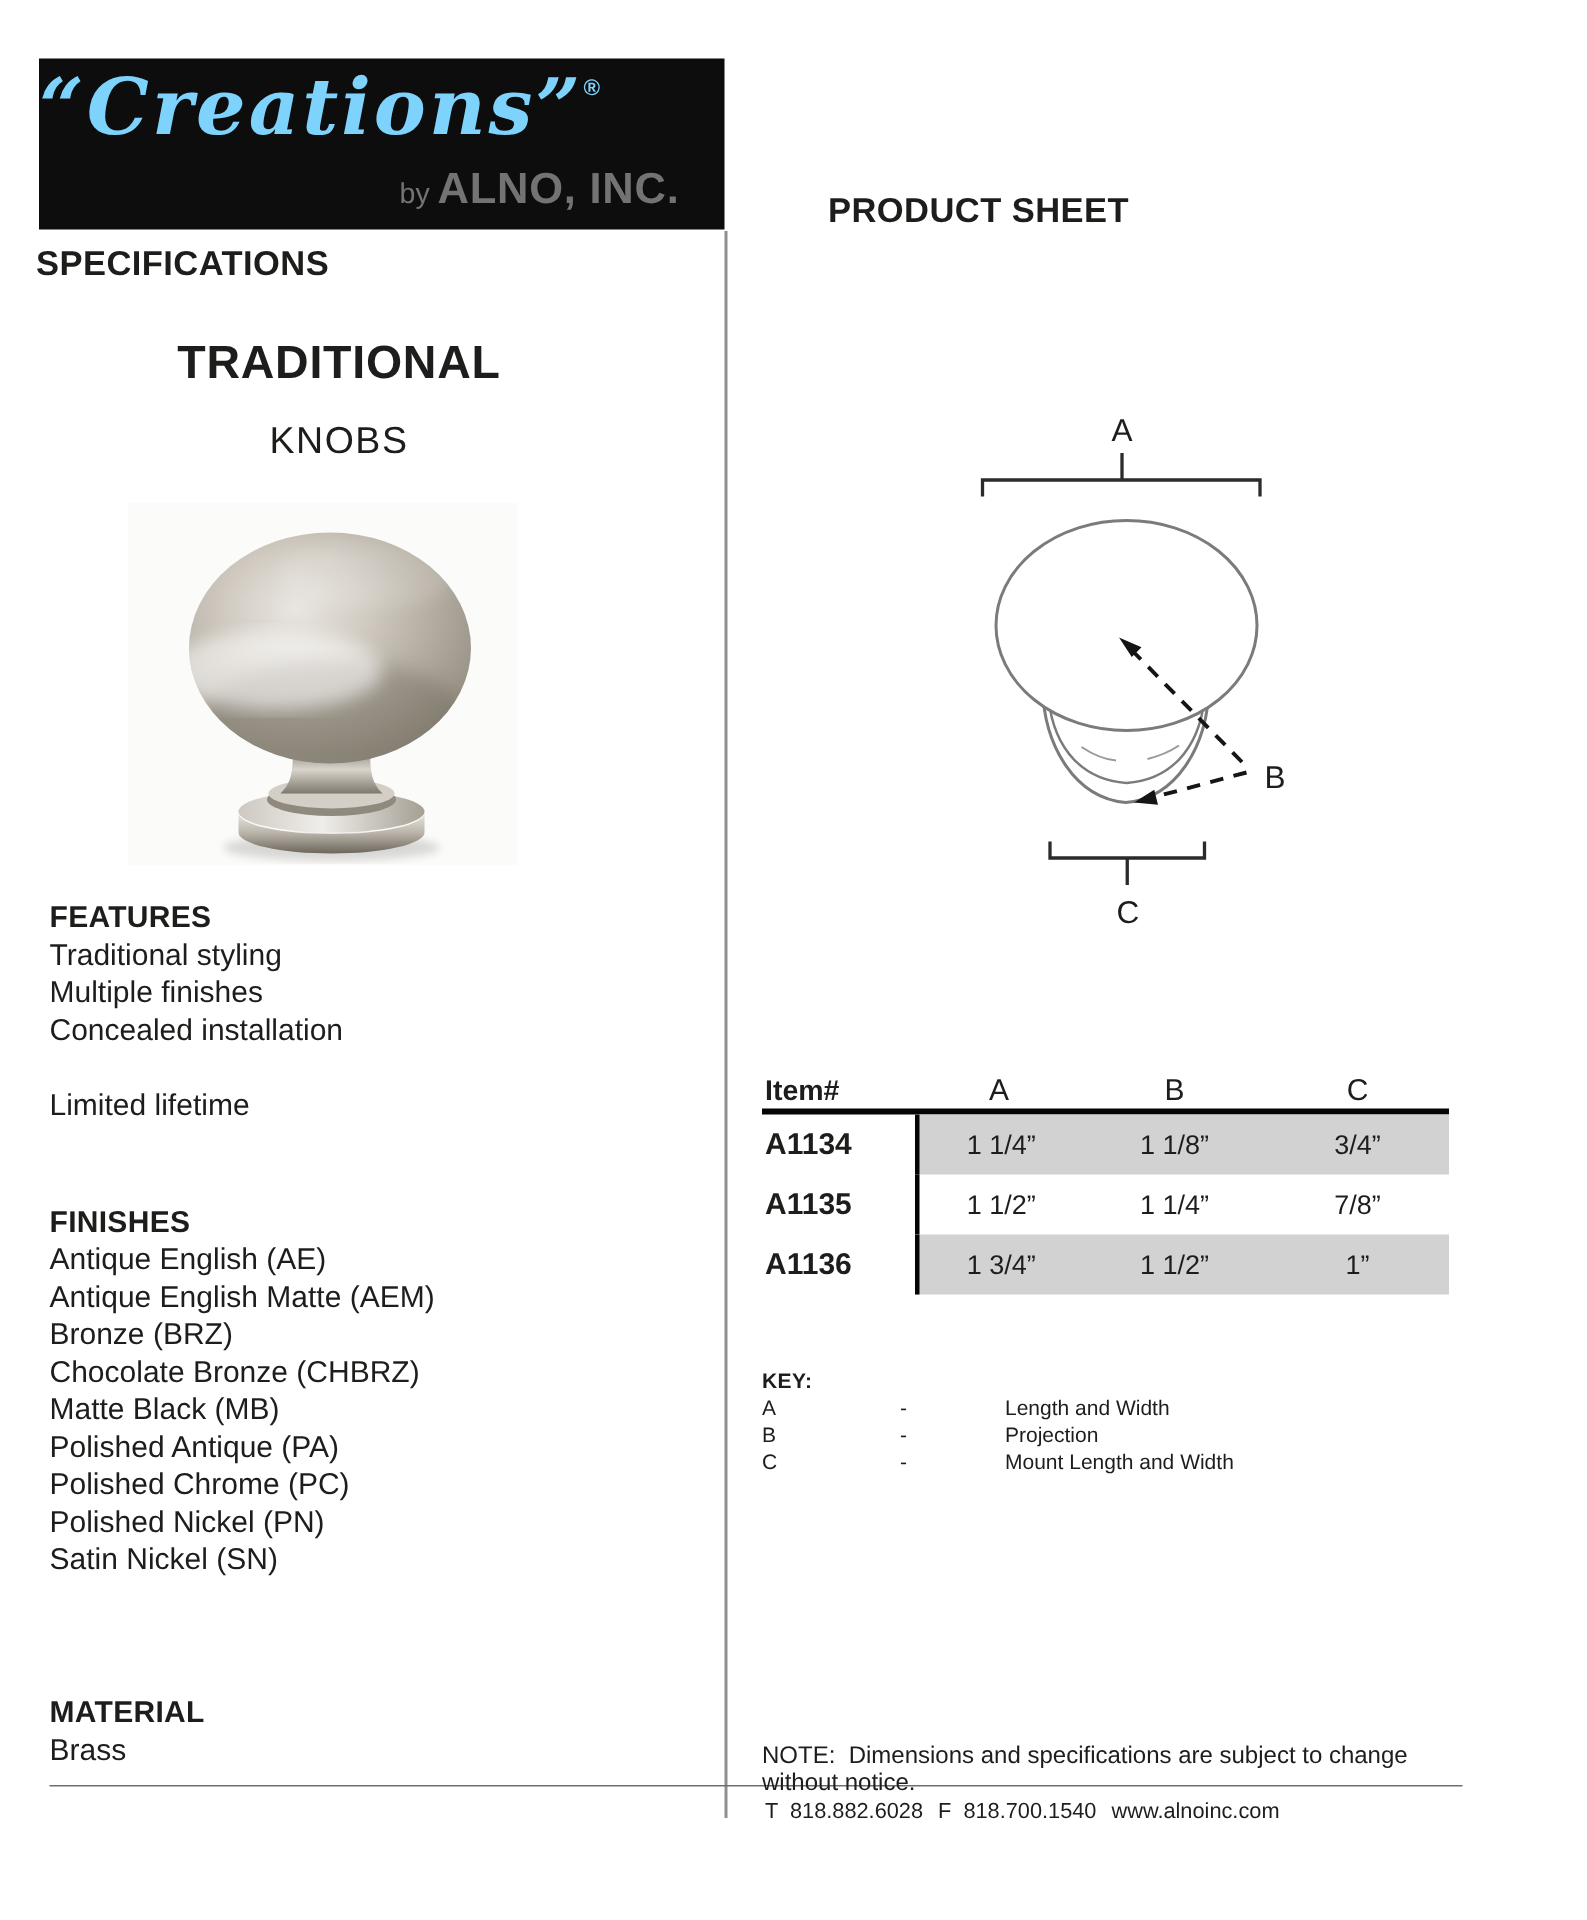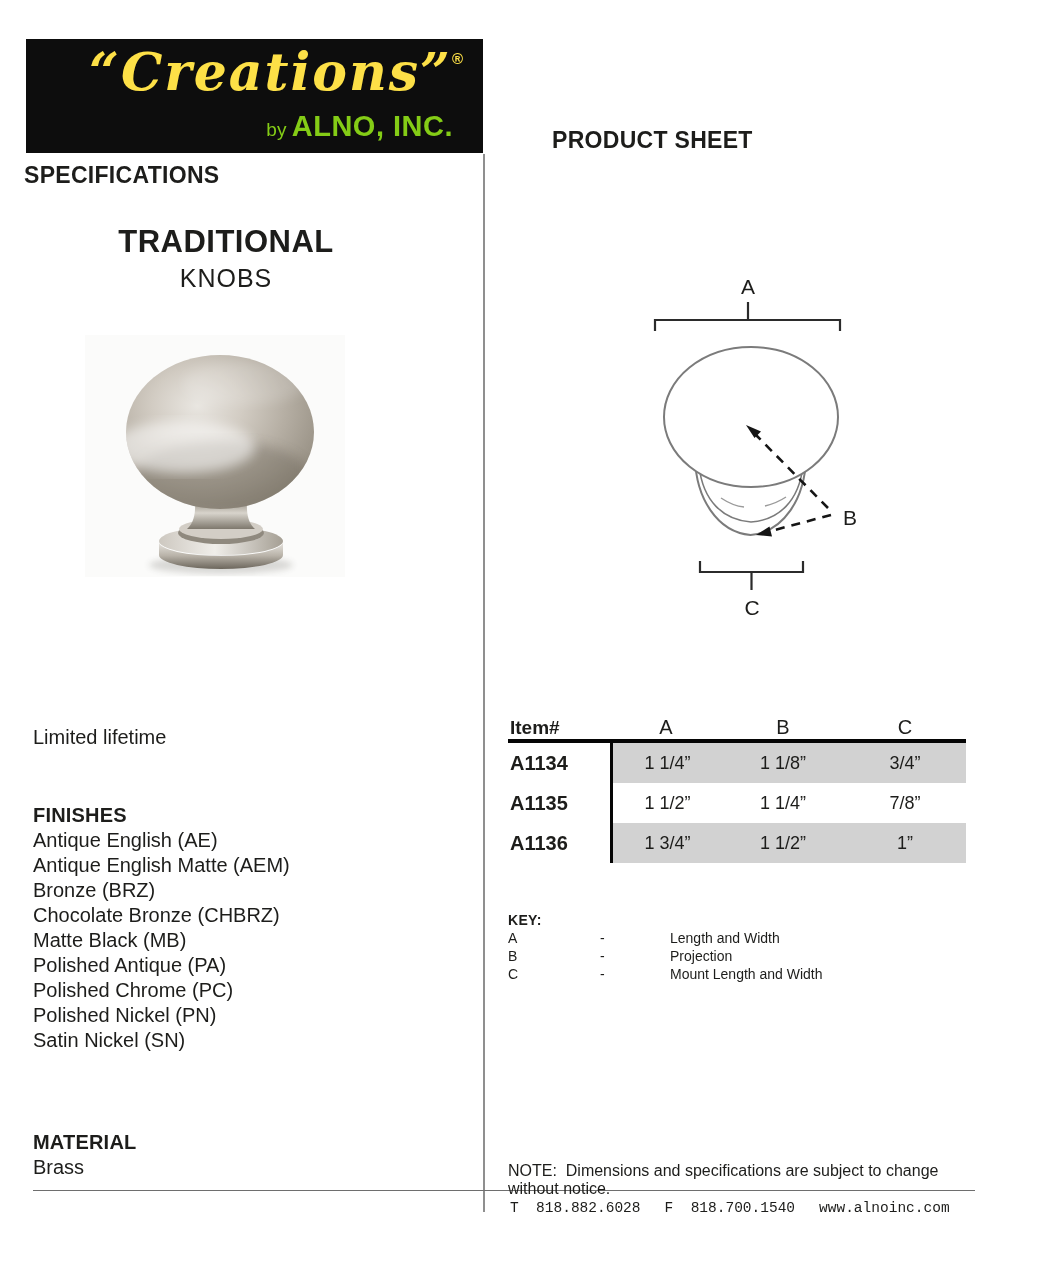--- a/index.html
+++ b/index.html
@@ -5,38 +5,38 @@
   * { margin:0; padding:0; box-sizing:border-box; }
   html,body { background:#e8e8e8; }
   .page {
     position:relative; width:1058px; height:1280px; background:#ffffff;
     font-family:"Liberation Sans", sans-serif; color:#1d1d1b; overflow:hidden;
     margin:0 auto;
   }
   
   .logo-box { position:absolute; left:26px; top:39px; width:457px; height:114px; background:#0d0d0d; }
   .logo-script {
-    position:absolute; left:0; right:20px; top:2px; text-align:right;
+    position:absolute; left:0; right:20px; top:2px; text-align:left;
     font-family:"DejaVu Serif", serif; font-style:italic; font-weight:bold;
-    font-size:52px; color:#fde047; letter-spacing:2px; white-space:nowrap;
+    font-size:52px; color:#7dd3fc; letter-spacing:2px; white-space:nowrap;
   }
   .logo-reg { font-size:15px; font-style:normal; font-family:"Liberation Sans",sans-serif; vertical-align:26px; letter-spacing:0; }
-  .logo-byline { position:absolute; right:30px; bottom:10px; color:#84cc16; white-space:nowrap; }
+  .logo-byline { position:absolute; right:30px; bottom:10px; color:#737373; white-space:nowrap; }
   .logo-by { font-size:19px; }
   .logo-company { font-size:29px; font-weight:600; letter-spacing:0.5px; }
   
   .spec-label { position:absolute; left:24px; top:162px; font-size:23px; font-weight:bold; letter-spacing:0.3px; }
   .product-sheet-label { position:absolute; left:552px; top:127px; font-size:23px; font-weight:bold; letter-spacing:0.3px; }
   
   .v-divider { position:absolute; left:483px; top:154px; width:2px; height:1058px; background:#8f8f8f; }
   .footer-line { position:absolute; left:33px; top:1190px; width:942px; height:1px; background:#6e6e6e; }
   
   .title-block { position:absolute; left:0; top:224px; width:452px; text-align:center; }
   .title-main { font-size:31px; font-weight:bold; letter-spacing:0.5px; }
-  .title-sub { font-size:25px; margin-top:4px; letter-spacing:1px; }
+  .title-sub { font-size:25px; margin-top:20px; letter-spacing:1px; }
   .photo { position:absolute; left:85px; top:335px; width:260px; height:242px; }
   .section { position:absolute; left:33px; width:430px; font-size:20px; line-height:25px; }
   .section h3 { font-size:20px; line-height:25px; font-weight:bold; letter-spacing:0.2px; }
   .section ul { list-style:none; }
   .sec-features { top:600px; }
   .sec-warranty { top:725px; }
   .sec-finishes { top:803px; }
   .sec-material { top:1130px; }
   
   .diagram { position:absolute; left:615px; top:268px; width:315px; height:355px; }
@@ -51,21 +51,21 @@
   .t-row .val { font-size:18px; text-align:center; height:100%; display:flex; align-items:center; justify-content:center; }
   .t-row .val.first { border-left:3px solid #050505; }
   .t-row.stripe .val { background:#d2d2d2; }
   
   .key-block { position:absolute; left:508px; top:911px; font-size:14px; line-height:18px; }
   .key-heading { font-weight:bold; letter-spacing:0.3px; }
   .key-row { display:grid; grid-template-columns:92px 70px auto; }
   
   .note { position:absolute; left:508px; top:1146px; width:480px; font-size:16px; white-space:pre-wrap;margin-top:16px; }
   .footer-text { position:absolute; left:510px; top:1200px; display:flex; gap:0; font-size:14.5px; white-space:pre; }
-  .footer-text span { margin-right:24px;font-family:Liberation Mono, monospace; }
+  .footer-text span { margin-right:10px; }
 </style>
 </head>
 <body>
 
 <div class="page">
 
   <div class="logo-box">
     <div class="logo-script"><span>“Creations”</span><span class="logo-reg">®</span></div>
     <div class="logo-byline"><span class="logo-by">by </span><span class="logo-company">ALNO, INC.</span></div>
   </div>
@@ -123,20 +123,28 @@
     <ellipse cx="136" cy="194" rx="42" ry="10" fill="#d3cec6"></ellipse>
     <path d="M110 165 C111 183 107 189 102 194 L170 194 C165 189 161 183 162 165 Z" fill="url(#neckGrad)"></path>
     <ellipse cx="135" cy="97" rx="94" ry="77" fill="url(#headGrad)"></ellipse>
     <g clip-path="url(#headClip)">
       <ellipse cx="137" cy="142" rx="88" ry="36" fill="#5d564b" opacity="0.30" filter="url(#soft)"></ellipse>
       <ellipse cx="98" cy="112" rx="72" ry="26" fill="#ffffff" opacity="0.55" filter="url(#soft)"></ellipse>
       <ellipse cx="160" cy="48" rx="62" ry="22" fill="#ffffff" opacity="0.16" filter="url(#soft)"></ellipse>
     </g>
   </svg>
 
+  <div class="section sec-features">
+    <h3>FEATURES</h3>
+    <ul>
+      <li>Traditional styling</li>
+      <li>Multiple finishes</li>
+      <li>Concealed installation</li>
+    </ul>
+  </div>
 
   <div class="section sec-warranty">
     <ul>
       <li>Limited lifetime</li>
     </ul>
   </div>
 
   <div class="section sec-finishes">
     <h3>FINISHES</h3>
     <ul>

